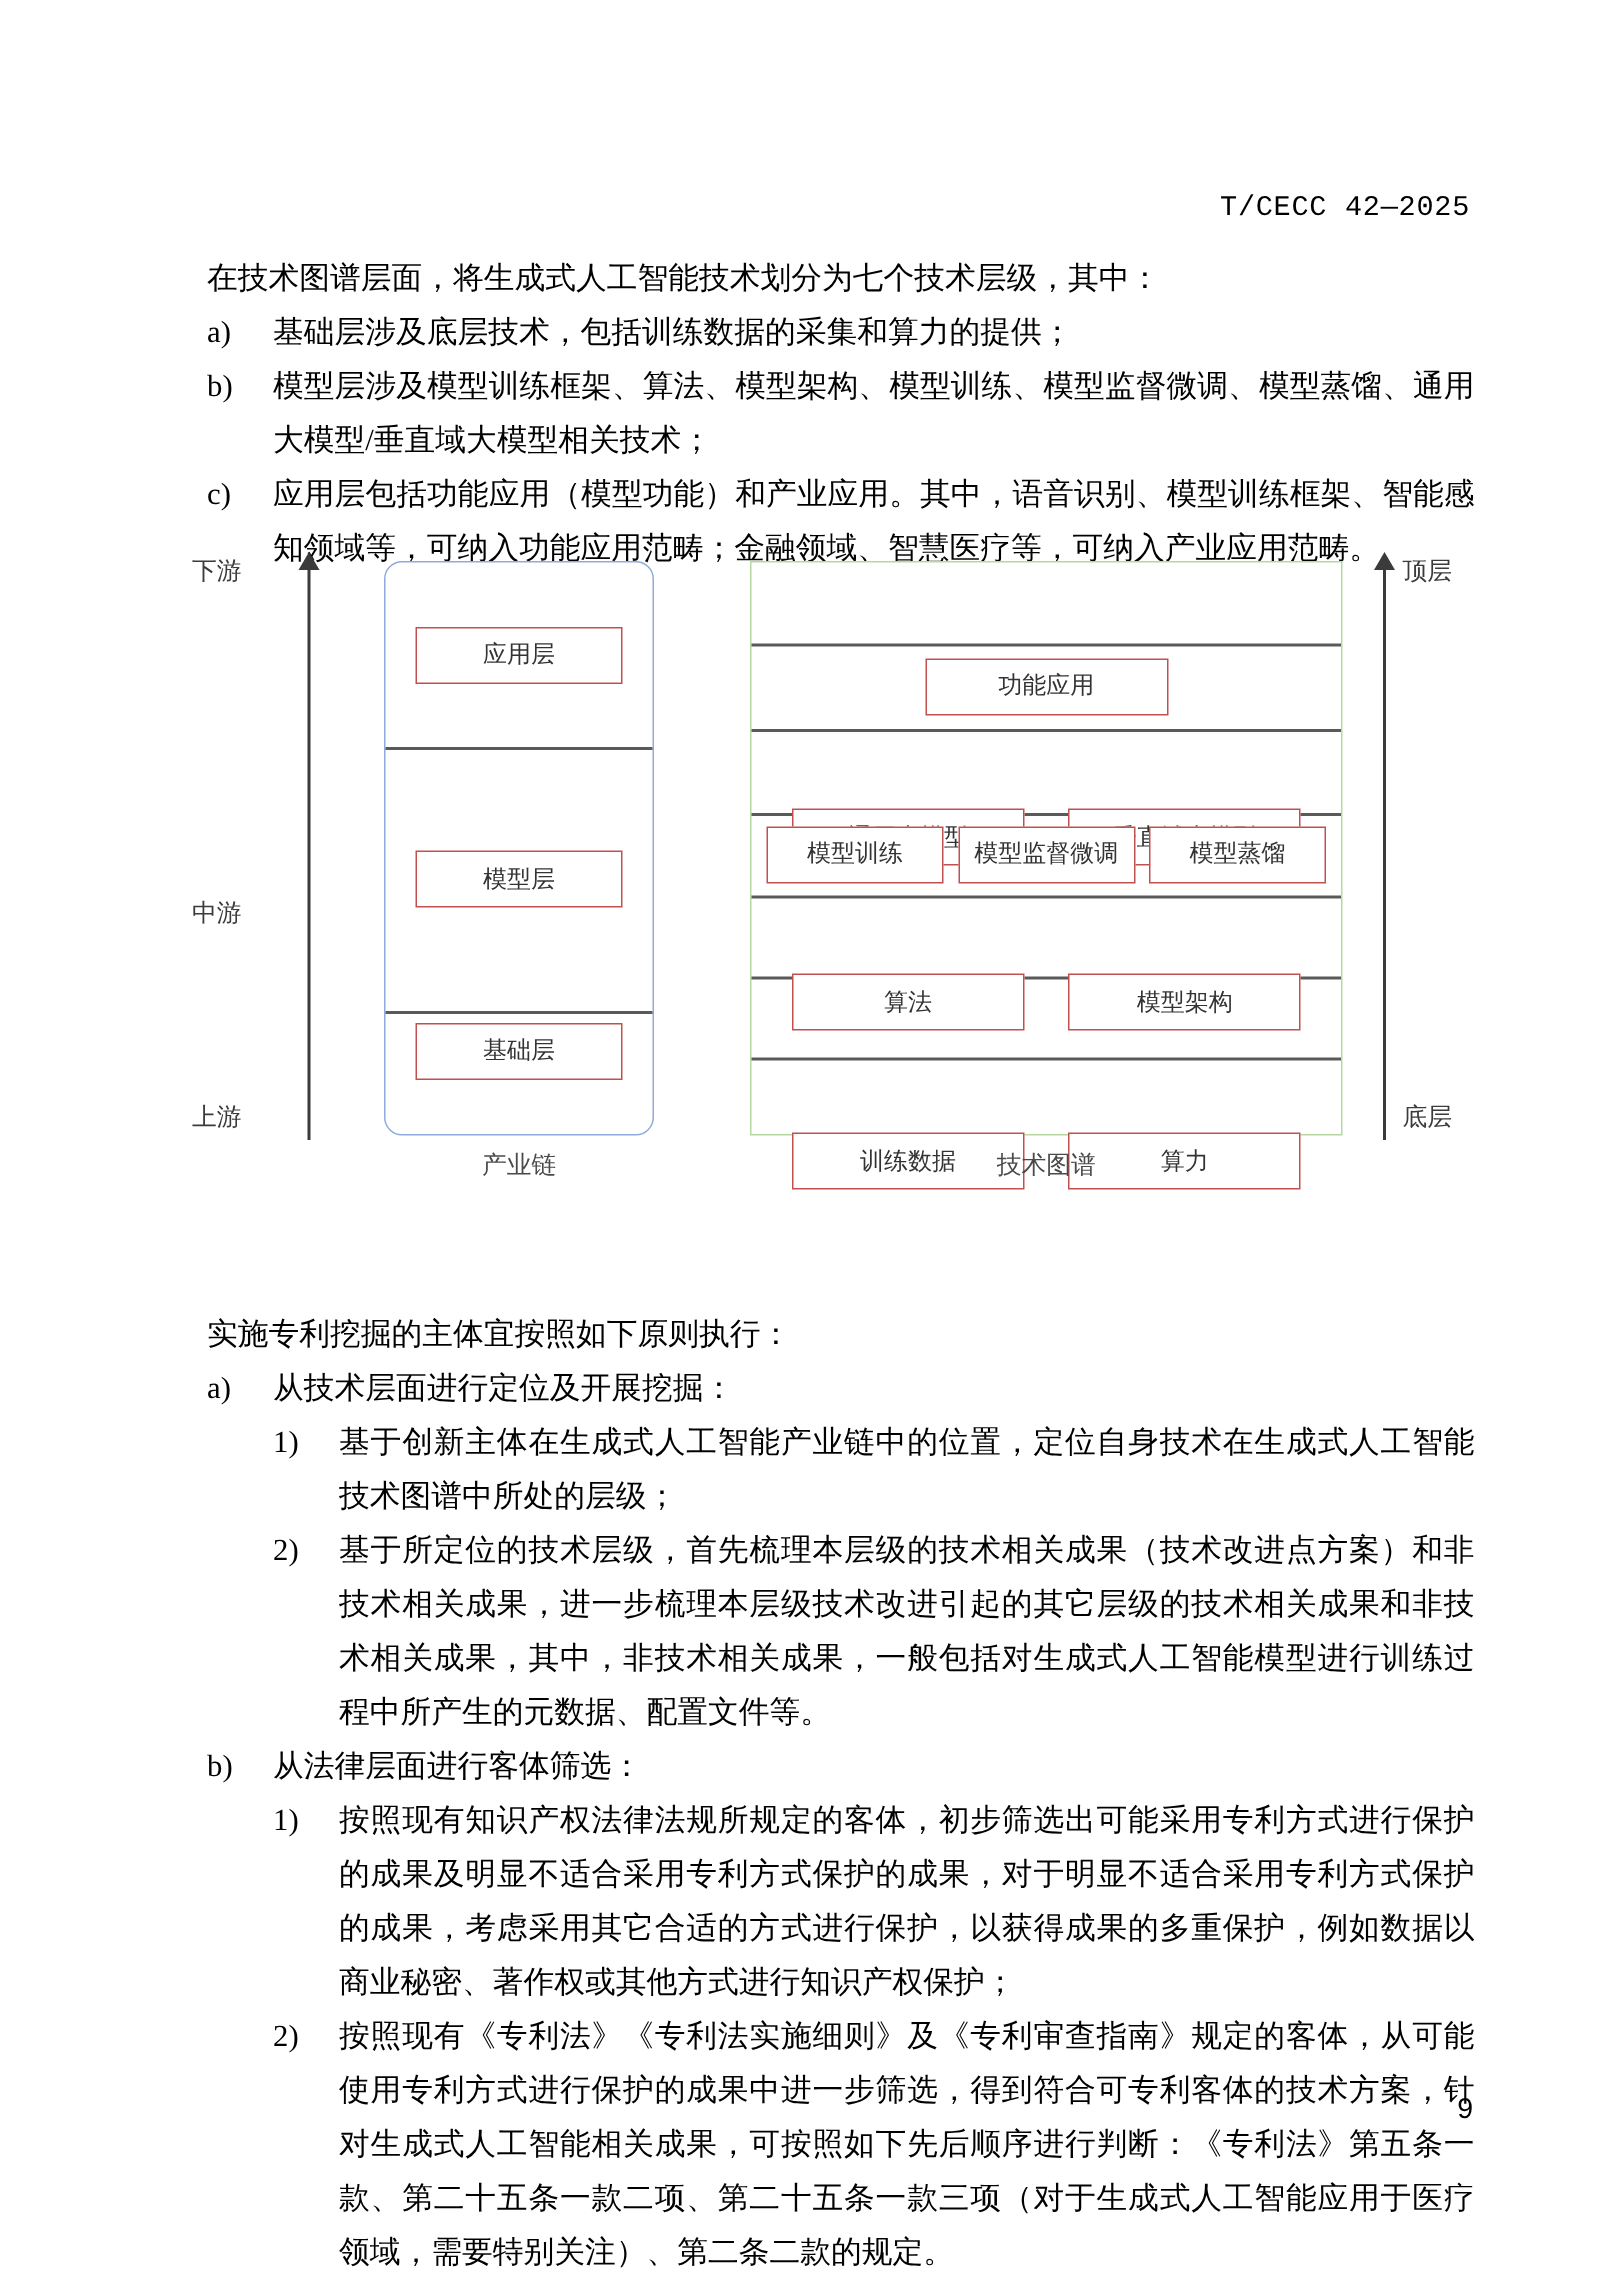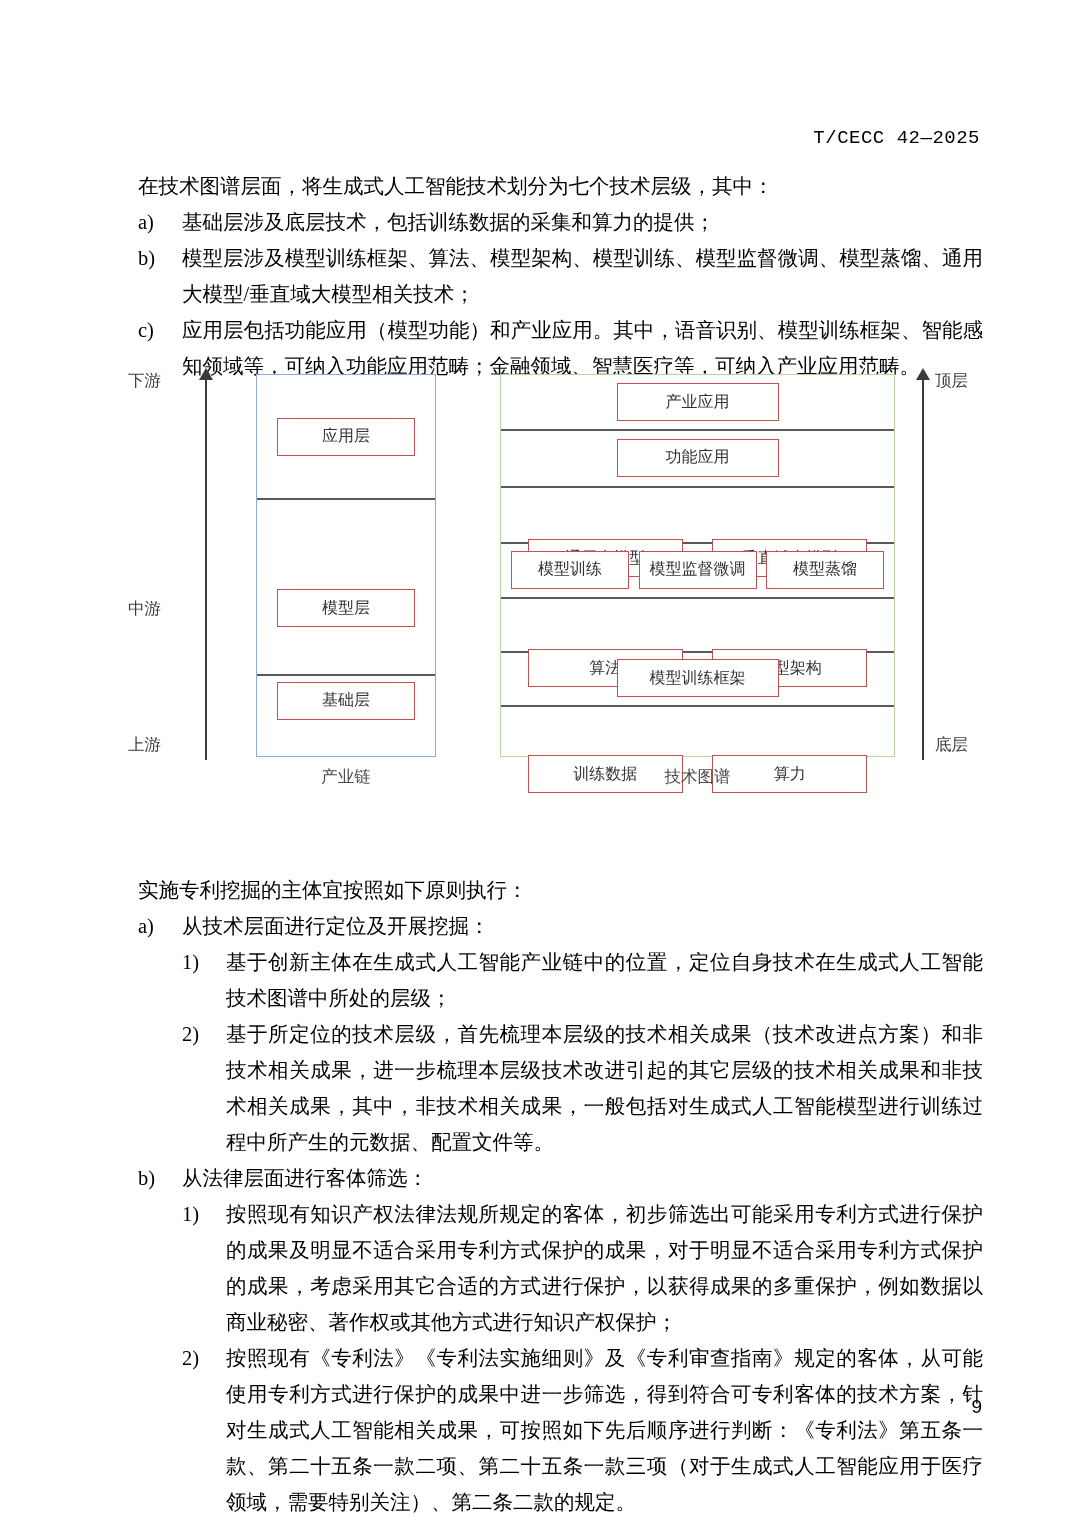--- a/index.html
+++ b/index.html
@@ -120,21 +120,21 @@
     position: absolute;
     box-sizing: border-box;
     background: #ffffff;
   }
   .panel-chain {
     left: 118px;
     top: 12px;
     width: 180px;
     height: 383px;
     border: 1.5px solid #8faadc;
-    border-radius: 0;
+    border-radius: 12px;
   }
   .panel-tech {
     left: 362px;
     top: 12px;
     width: 395px;
     height: 383px;
     border: 1.5px solid #b7d7a0;
   }
   .panel-caption {
     position: absolute;
@@ -273,40 +273,37 @@
       <div class="axis-label lbl-bot">底层</div>
     </div>
 
     <div class="panel panel-chain">
       <div class="divider" style="top: 123px;"></div>
       <div class="divider" style="top: 299px;"></div>
 
       <div class="row" style="top: 0; height: 123px;">
         <div class="rbox chain-box">应用层</div>
       </div>
-      <div class="row" style="top: 123px; height: 220px;">
+      <div class="row" style="top: 123px; height: 176px;">
         <div class="rbox chain-box">模型层</div>
       </div>
       <div class="row" style="top: 285px; height: 81px;">
         <div class="rbox chain-box">基础层</div>
       </div>
     </div>
     <div class="panel-caption cap-chain">产业链</div>
 
     <div class="panel panel-tech">
       <div class="divider" style="top: 54px;"></div>
       <div class="divider" style="top: 111px;"></div>
       <div class="divider" style="top: 167px;"></div>
       <div class="divider" style="top: 222px;"></div>
       <div class="divider" style="top: 276px;"></div>
       <div class="divider" style="top: 330px;"></div>
 
-      <div class="tech-row center" style="top: 0; height: 54px;">
-        <div class="rbox w-wide">产业应用</div>
-      </div>
 
       <div class="tech-row center" style="top: 54px; height: 57px;">
         <div class="rbox w-wide">功能应用</div>
       </div>
 
       <div class="tech-row two" style="top: 111px; height: 56px;">
         <div class="rbox w-half">通用大模型</div>
         <div class="rbox w-half">垂直域大模型</div>
       </div>
 
@@ -314,23 +311,20 @@
         <div class="rbox w-third">模型训练</div>
         <div class="rbox w-third">模型监督微调</div>
         <div class="rbox w-third">模型蒸馏</div>
       </div>
 
       <div class="tech-row two" style="top: 222px; height: 54px;">
         <div class="rbox w-half">算法</div>
         <div class="rbox w-half">模型架构</div>
       </div>
 
-      <div class="tech-row center" style="top: 276px; height: 54px;">
-        <div class="rbox w-wide">模型训练框架</div>
-      </div>
 
       <div class="tech-row two" style="top: 330px; height: 50px;">
         <div class="rbox w-half">训练数据</div>
         <div class="rbox w-half">算力</div>
       </div>
     </div>
     <div class="panel-caption cap-tech">技术图谱</div>
   </div>
 
 

